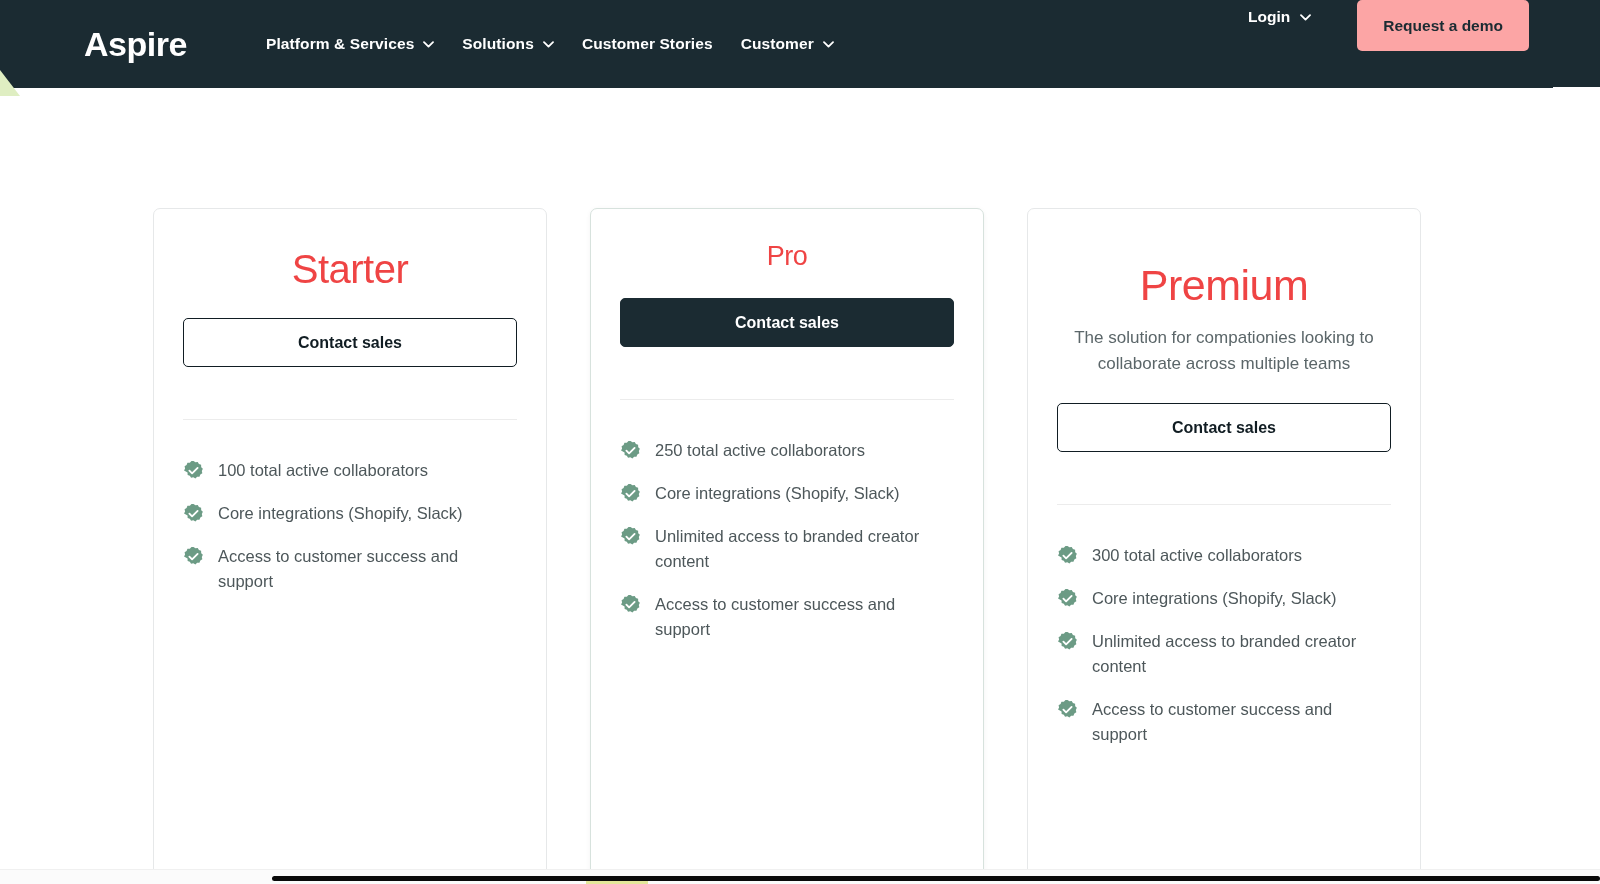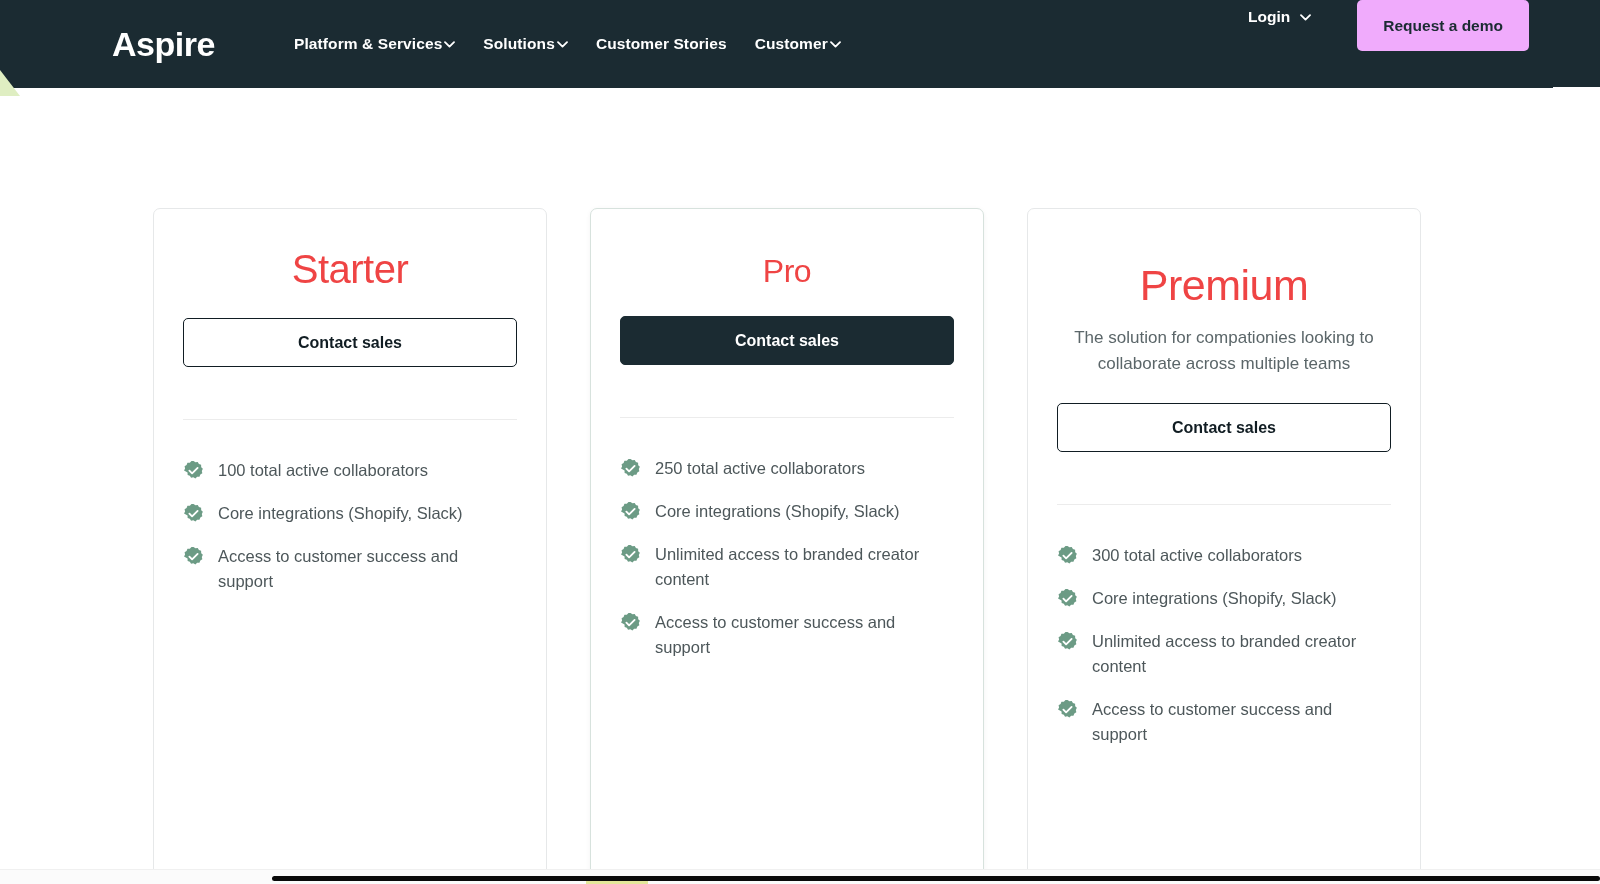--- a/index.html
+++ b/index.html
@@ -34,21 +34,21 @@
   .header-corner-accent {
     position: absolute;
     left: 0; top: 70px;
     width: 20px; height: 26px;
     background: #dfeec2;
     clip-path: polygon(0 0, 0 100%, 100% 100%);
     z-index: 6;
   }
 
   .logo {
-    margin-left: 112px;
+    margin-left: 84px;
     width: 110px;
     height: 44px;
     display: flex;
     align-items: center;
     cursor: pointer;
   }
   .logo-text {
     color: #ffffff;
     font-size: 34px;
     font-weight: 700;
@@ -59,21 +59,21 @@
 
   .nav {
     display: flex;
     align-items: center;
     margin-left: 58px;
     gap: 0px;
   }
   .nav-item {
     display: flex;
     align-items: center;
-    gap: 2px;
+    gap: 9px;
     padding: 8px 14px;
     cursor: pointer;
     white-space: nowrap;
   }
   .nav-label {
     color: #ffffff;
     font-size: 15.5px;
     font-weight: 700;
     letter-spacing: 0.1px;
   }
@@ -99,21 +99,21 @@
     padding: 8px 12px;
     cursor: pointer;
     margin-right: 34px;
   }
   .login-label {
     color: #ffffff;
     font-size: 15.5px;
     font-weight: 700;
   }
   .demo-btn {
-    background: #f0abfc;
+    background: #fca5a5;
     color: #1b2b32;
     border: none;
     border-radius: 5px;
     height: 51px;
     padding: 0 26px;
     font-size: 15.5px;
     font-weight: 700;
     font-family: "Liberation Sans", sans-serif;
     cursor: pointer;
     white-space: nowrap;
@@ -157,21 +157,21 @@
 
   .card-inner { padding: 0 1px; }
 
   .plan-name {
     text-align: center;
     color: #ef4444;
     font-weight: 400;
     letter-spacing: -0.5px;
   }
   .card-starter .plan-name { font-size: 40px; margin-top: 38px; }
-  .card-pro .plan-name { font-size: 32px; margin-top: 44px; }
+  .card-pro .plan-name { font-size: 27px; margin-top: 32px; }
   .card-premium .plan-name { font-size: 43px; margin-top: 52px; }
 
   .plan-desc {
     text-align: center;
     color: #5b6669;
     font-size: 17px;
     line-height: 26px;
     margin-top: 15px;
     padding: 0 4px;
   }

